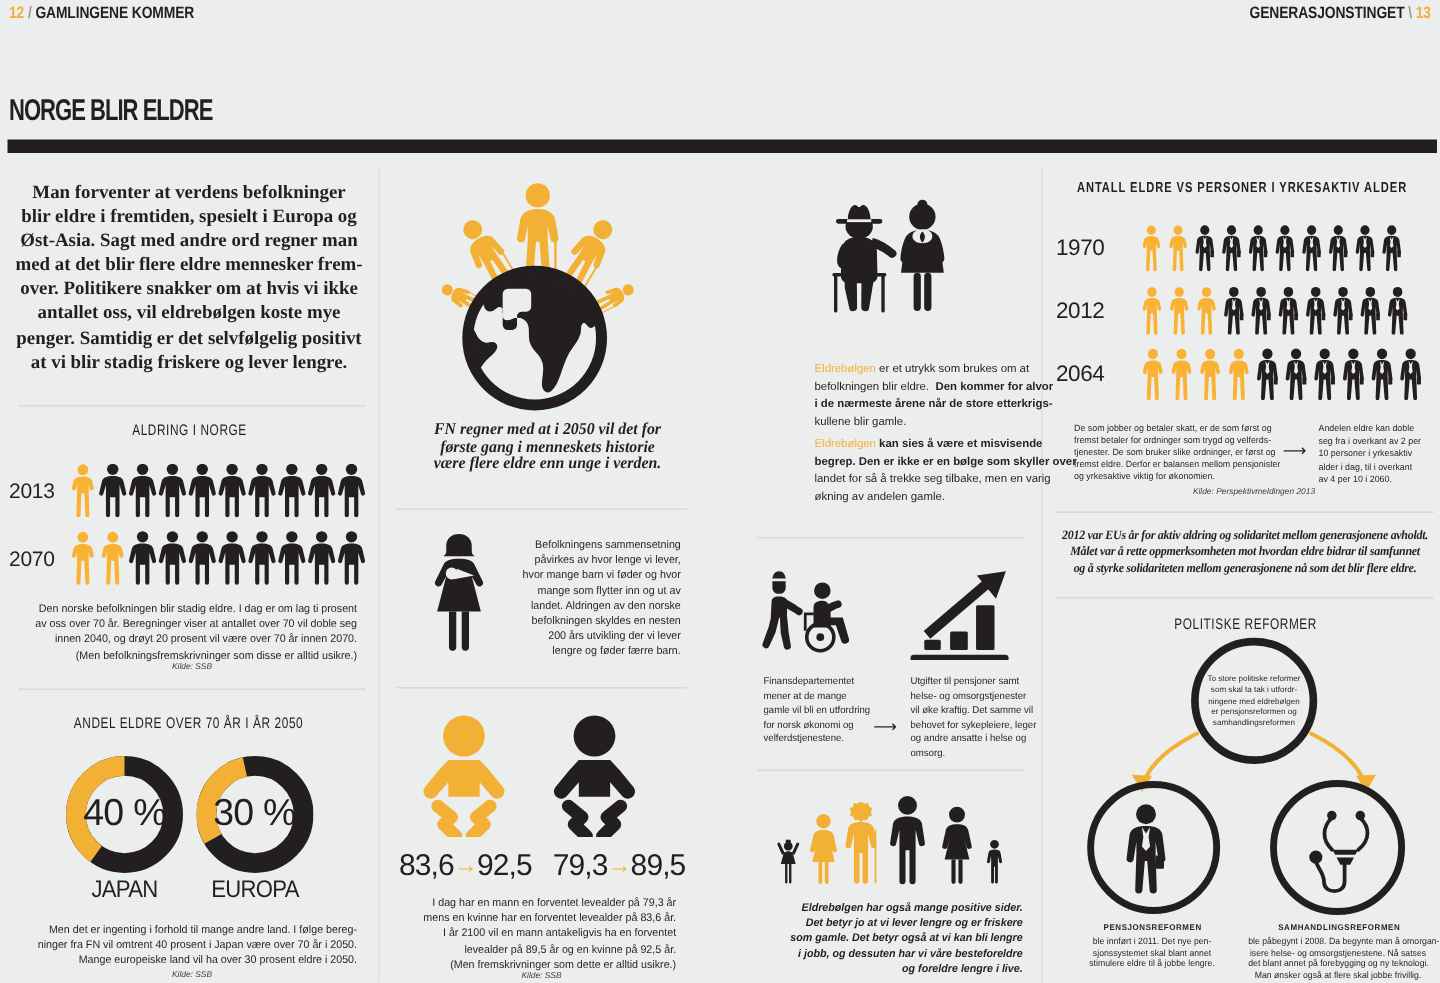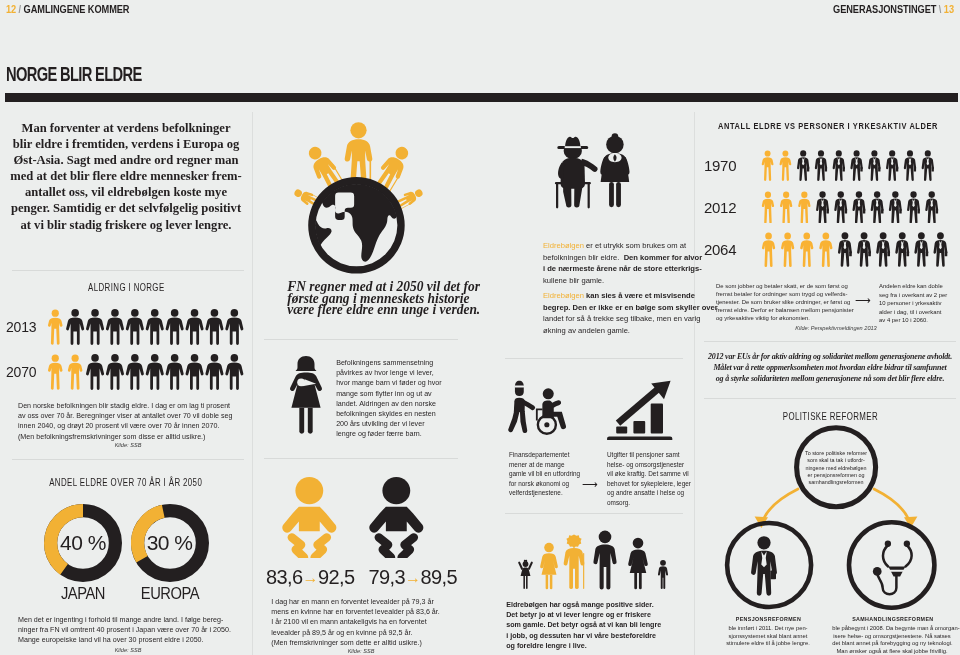--- a/index.html
+++ b/index.html
@@ -48,34 +48,34 @@
     text-align:center;
     color:#231f20;
   }
   .sect-title {
     font-size:10.2px; letter-spacing:0.5px; text-align:center;
     color:#231f20; font-weight:normal; white-space:nowrap; overflow:visible;
   }
   .sect-title > span { display:inline-block; transform:scaleX(0.775); transform-origin:center; }
   .sect-title.bold > span { transform:scaleX(0.775); }
   .cap {
-    font-size:7.4px; line-height:10.2px; text-align:left; color:#231f20;
+    font-size:7.4px; line-height:10.2px; text-align:right; color:#231f20;
   }
   .cap > div { transform:scaleX(0.965); white-space:nowrap; }
   .leadsm > div, .cap-l > div, .cap-xs > div { white-space:nowrap; }
   .cap-l { text-align:left; font-size:7.6px; line-height:11.6px; }
   .cap-xs { text-align:left; font-size:6.6px; line-height:9.6px; }
   #ratio-left { font-size:6.1px; line-height:7.9px; }
   #ratio-right { font-size:6.1px; line-height:8.5px; }
   .cap-xs > div { transform:scaleX(0.97); transform-origin:left; }
   .cap-l > div { transform:scaleX(1); transform-origin:left;padding-left:38px; }
-  .capb { font-weight:bold; }
+  .capb { font-weight:bold;font-style:italic; }
   .leadsm {
     font-family:"Liberation Serif", serif; font-weight:bold;
-    font-size:14px; line-height:11.6px; text-align:center; color:#231f20;
+    font-size:11px; line-height:11.6px; text-align:center; color:#231f20;
     font-style:italic;
   }
   #eu-text { font-size:8.5px; line-height:11.0px; letter-spacing:-0.22px; }
   #eu-text > div { transform:scaleX(0.943); }
   .leadsm > div { transform:scaleX(0.96); }
 
   #babies-nums { text-align:right; font-size:20px; letter-spacing:-0.6px; color:#231f20; white-space:nowrap; }
   #babies-nums .arw { color:#f2b134; font-size:16px; vertical-align:1px; margin:0 0px; font-weight:bold; }
   #babies-nums .gapx { display:inline-block; width:14px; }
 
@@ -95,21 +95,21 @@
   .picto-row { display:flex; align-items:center; height:45px; }
   .picto-year { width:42px; text-align:left; font-size:14px; letter-spacing:-0.2px; padding-left:2px; }
   .picto-figs { display:flex; }
 
   
   #donuts { display:flex; justify-content:center; gap:8.6px; }
   .donut-wrap { text-align:center; }
   .donut-gfx { position:relative; width:78px; height:78px; }
   .donut-val { position:absolute; left:0; top:0; width:78px; height:78px;
       display:flex; align-items:center; justify-content:center;
-      font-size:21px; letter-spacing:-0.5px; color:#231f20; }
+      font-size:25px; letter-spacing:-0.5px; color:#231f20; }
   .donut-lbl { margin-top:3px; font-size:16px; letter-spacing:-0.5px; color:#231f20;
       transform:scaleX(0.92); }
 </style>
 </head>
 <body>
 
 <div class="page">
 
   <div class="abs" id="runhead-left">
     <span class="pg">12</span>
@@ -124,23 +124,24 @@
   </div>
 
   <div class="abs" id="maintitle">NORGE BLIR ELDRE</div>
   <div class="abs" id="titlebar"></div>
 
   <div class="abs vdiv" style="left:252px;top:112px;height:543px"></div>
   <div class="abs vdiv" style="left:694px;top:112px;height:543px"></div>
 
   <div class="abs lead" id="lead" style="left:4px;top:120px;width:244px">
       <div>Man forventer at verdens befolkninger</div>
-      <div>blir eldre i fremtiden, verdens i Europa og</div>
+      <div>blir eldre i fremtiden, spesielt i Europa og</div>
       <div>Øst-Asia. Sagt med andre ord regner man</div>
       <div>med at det blir flere eldre mennesker frem-</div>
+      <div>over. Politikere snakker om at hvis vi ikke</div>
       <div>antallet oss, vil eldrebølgen koste mye</div>
       <div>penger. Samtidig er det selvfølgelig positivt</div>
       <div>at vi blir stadig friskere og lever lengre.</div>
     </div>
 
   <div class="abs hdiv" style="left:12px;top:270px;width:232px"></div>
 
   <div class="abs sect-title" id="aldring-title" style="left:4px;top:282px;width:244px"><span>ALDRING I NORGE</span></div>
 
   <div class="abs" id="aldring-rows" style="left:4px;top:304px;width:244px">

